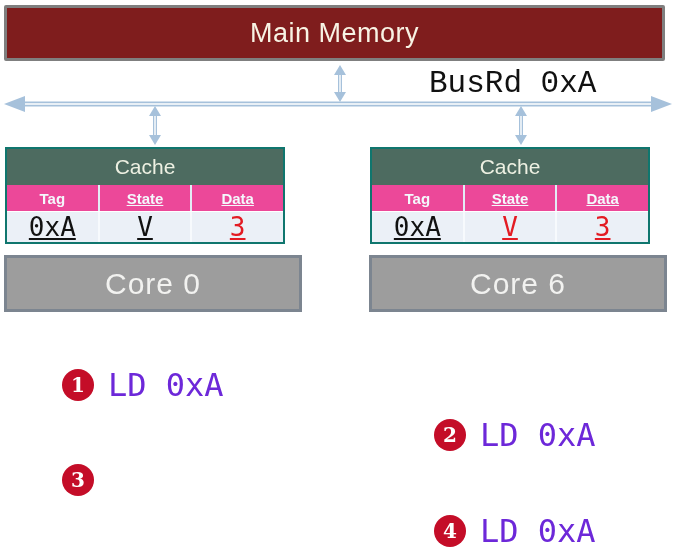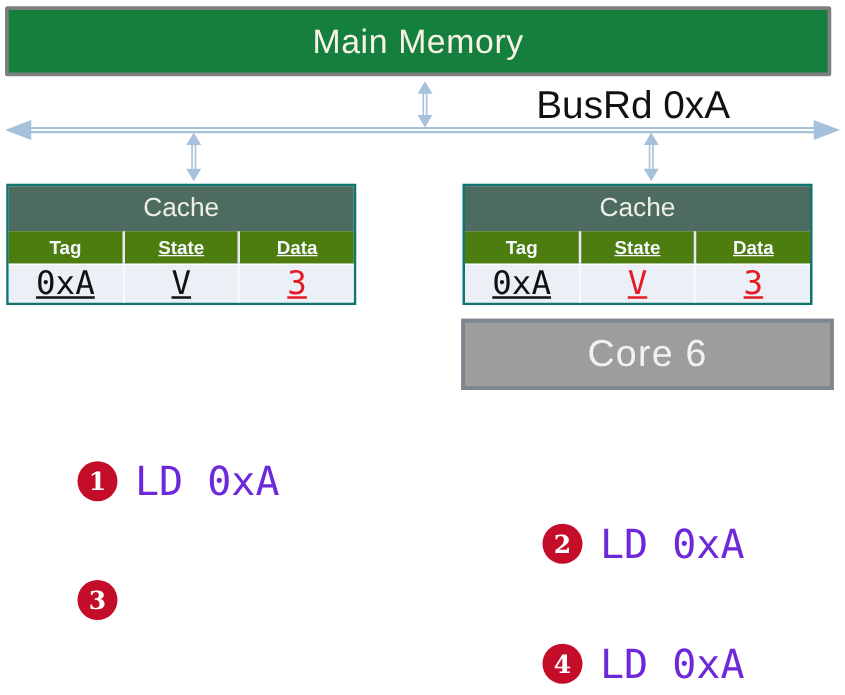--- a/index.html
+++ b/index.html
@@ -1,39 +1,39 @@
 <!DOCTYPE html>
 <html><head>
 <meta charset="utf-8">
 <style>
   html,body{margin:0;padding:0;background:#fff;}
   .canvas{position:relative;width:676px;height:556px;background:#ffffff;overflow:hidden;
           font-family:"Liberation Sans",sans-serif;}
 
   
   .memory{position:absolute;left:4px;top:5px;width:661px;height:56px;box-sizing:border-box;
-          background:#15803d;border:3px solid #7F7F7F;border-radius:2px;
+          background:#7f1d1d;border:3px solid #7F7F7F;border-radius:2px;
           display:flex;align-items:center;justify-content:center;}
   .memory .label{color:#F8F3E4;font-size:27px;letter-spacing:.5px;}
 
   
   .bus-label{position:absolute;left:429px;top:66px;
-             font-family:Liberation Sans, sans-serif;font-size:31px;color:#111;}
+             font-family:Liberation Mono, monospace;font-size:31px;color:#111;}
 
   
   .arrows{position:absolute;left:0;top:0;pointer-events:none;}
 
   
   .cache{position:absolute;width:280px;box-sizing:border-box;
          border:2px solid #0f766e;background:#EBF0F7;}
   .cache.left{left:5px;top:147px;}
   .cache.right{left:370px;top:147px;}
   .cache-title{height:36px;background:#4D6B60;display:flex;align-items:center;justify-content:center;
                color:#EDF0E2;font-size:21px;}
-  .cache-cols{display:flex;height:26px;background:#4d7c0f;}
+  .cache-cols{display:flex;height:26px;background:#ec4899;}
   .cache-cols .col{flex:1;display:flex;align-items:center;justify-content:center;
                    color:#F4F8FC;font-size:15px;font-weight:bold;}
   .cache-cols .col + .col{border-left:2px solid #E3ECF5;text-decoration:underline;}
   .cache-row{display:flex;height:30px;background:#EBF0F7;border-top:1px solid #fff;}
   .cache-row .cell{flex:1;display:flex;align-items:center;justify-content:center;
                    font-family:"DejaVu Sans Mono",monospace;font-size:26px;color:#111;text-decoration:underline;}
   .cache-row .cell + .cell{border-left:2px solid #F7FAFD;}
 
   
   .core{position:absolute;width:298px;height:57px;box-sizing:border-box;
@@ -117,20 +117,23 @@
       <div class="col">State</div>
       <div class="col">Data</div>
     </div>
     <div class="cache-row">
       <div class="cell" style="color: rgb(17, 17, 17);">0xA</div>
       <div class="cell" style="color: rgb(227, 27, 35);">V</div>
       <div class="cell" style="color: rgb(227, 27, 35);">3</div>
     </div>
   </div>
 
+  <div class="core left">
+    <span class="label">Core 0</span>
+  </div>
   <div class="core right">
     <span class="label">Core 6</span>
   </div>
 
   <div class="step step-1">
     <div class="badge">1</div>
     <div class="step-label">LD 0xA</div>
   </div>
   <div class="step step-2">
     <div class="badge">2</div>

